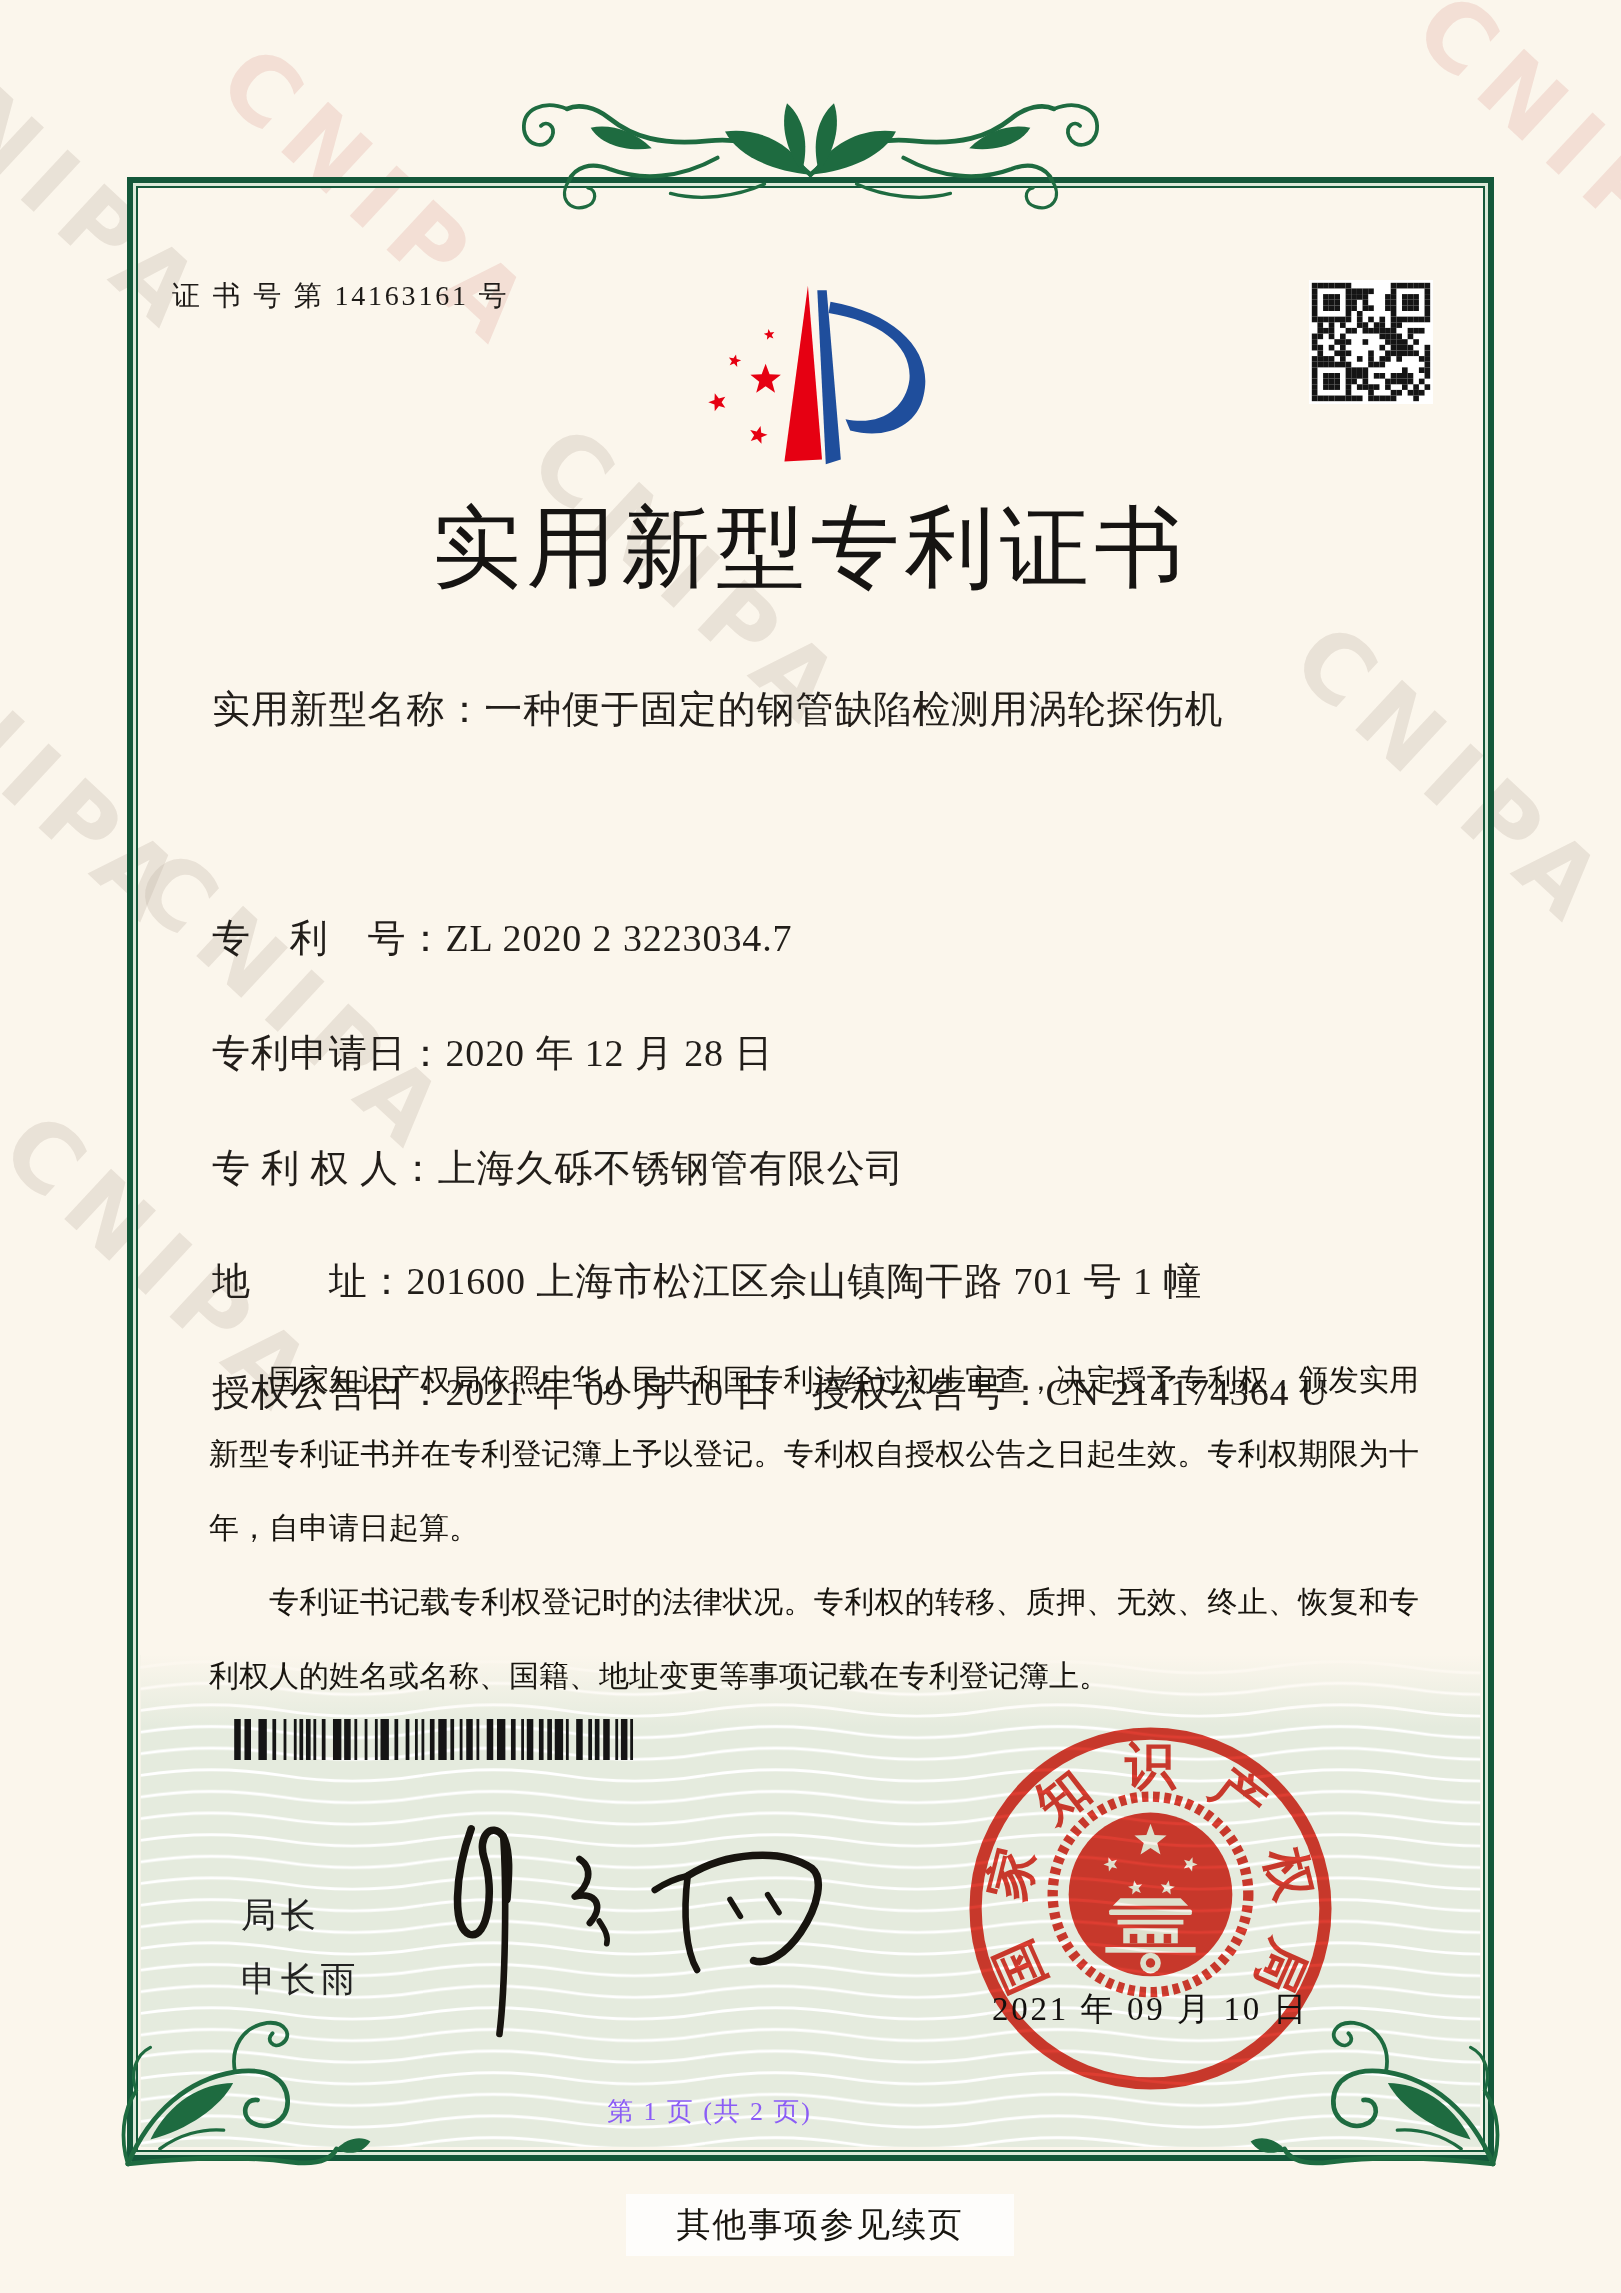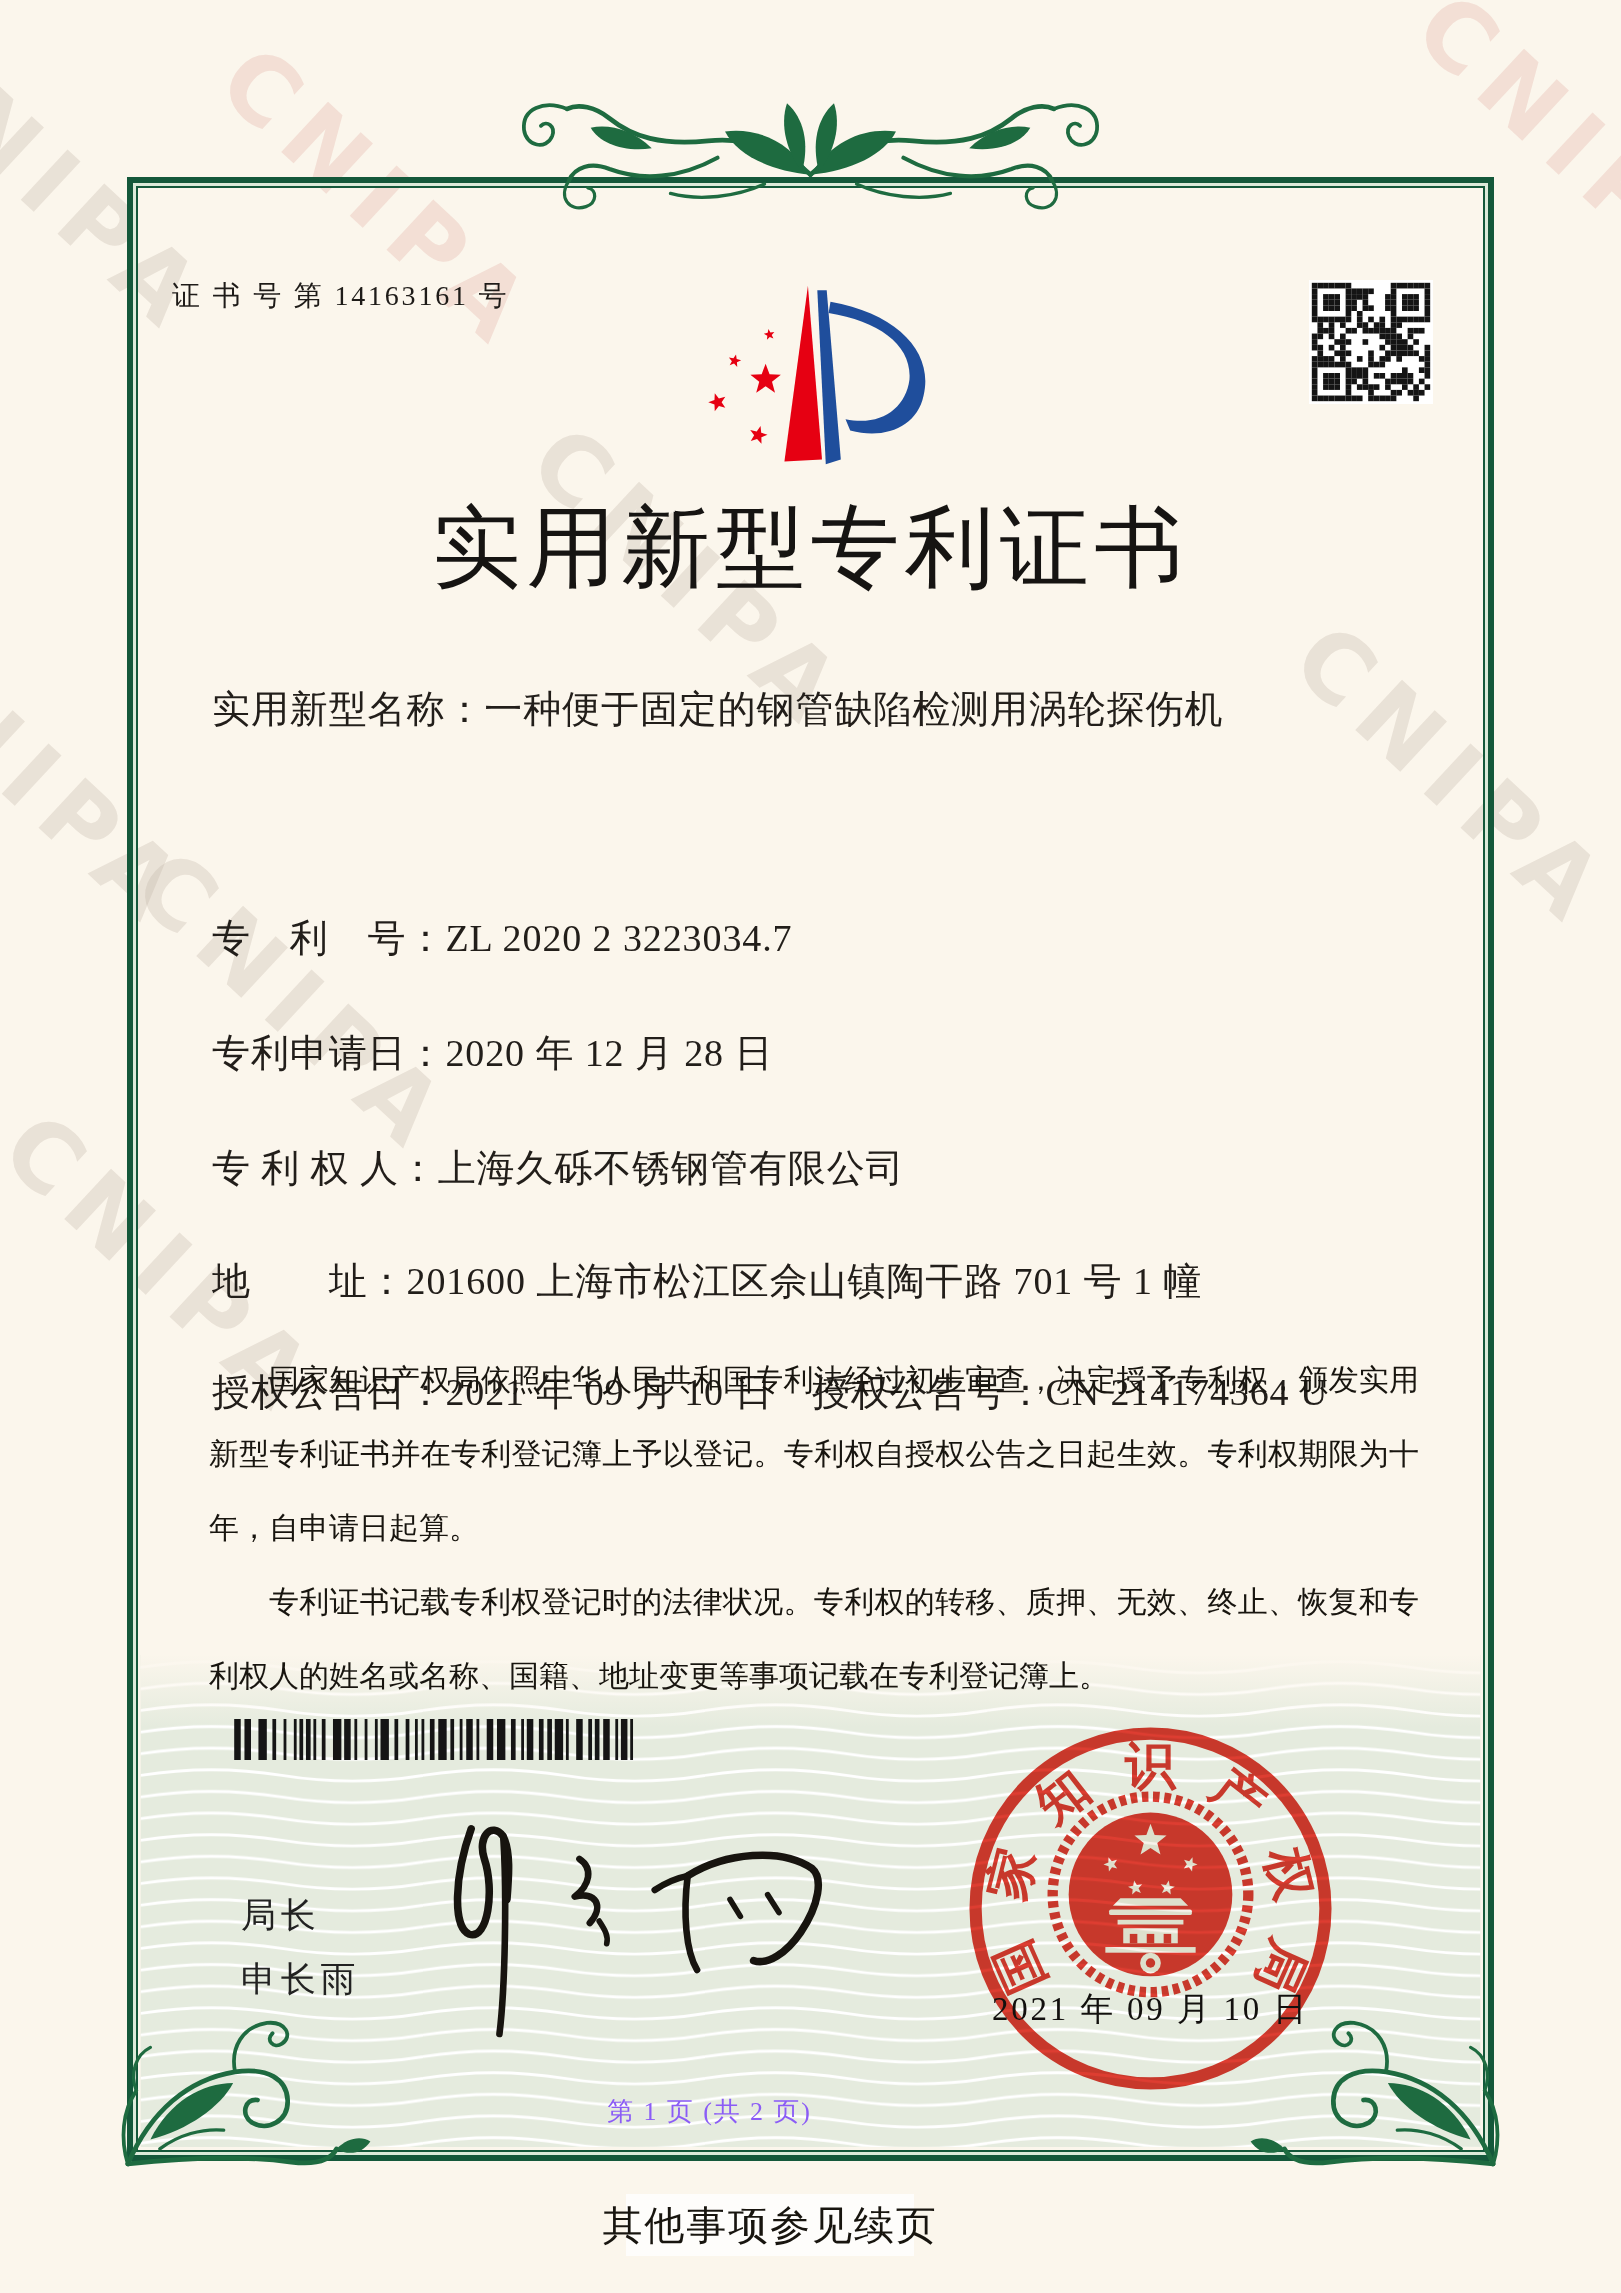--- a/index.html
+++ b/index.html
@@ -41,23 +41,23 @@
     font-family:"Liberation Sans","DejaVu Sans",sans-serif;
     font-size:35px; letter-spacing:4.7px; color:#222;margin-top:28px; }
   .signature{ position:absolute; left:405px; top:1810px; z-index:6; }
   .seal{ position:absolute; left:953px; top:1711px; z-index:6; mix-blend-mode:multiply; opacity:.95; }
   .seal-char{ font-family:"Liberation Serif","DejaVu Serif",serif; font-size:54px; font-weight:bold;
     fill:#dd3226; text-anchor:middle; dominant-baseline:central; }
   .seal-date{ position:absolute; left:953px; top:1987px; width:395px; z-index:7;
     text-align:center; font-size:33px; letter-spacing:2.8px; color:#12100e; white-space:pre; }
   .page-num{ position:absolute; left:521px; top:2094px; width:377px; z-index:5;
     text-align:center; font-size:26px; letter-spacing:1.9px; color:#8b5cf6; white-space:pre; }
-  .cont-note{ position:absolute; left:626px; top:2194px; width:288px; height:62px; z-index:5;
+  .cont-note{ position:absolute; left:626px; top:2194px; width:388px; height:62px; z-index:5;
     background:#fefdfb; display:flex; align-items:center; justify-content:center;
-    font-size:40px; letter-spacing:1.9px; color:#18150f; white-space:pre; }
+    font-size:34px; letter-spacing:1.9px; color:#18150f; white-space:pre; }
 </style>
 </head>
 <body>
 
 <div class="page">
 
   <span class="wm" style="left:-56px;  top:9.4px;">CNIPA</span>
   <span class="wm wm-pink" style="left:273px;  top:24.5px;">CNIPA</span>
   <span class="wm wm-pink" style="left:1469px; top:-28px;">CNIPA</span>
   <span class="wm" style="left:584px;  top:405px;">CNIPA</span>

